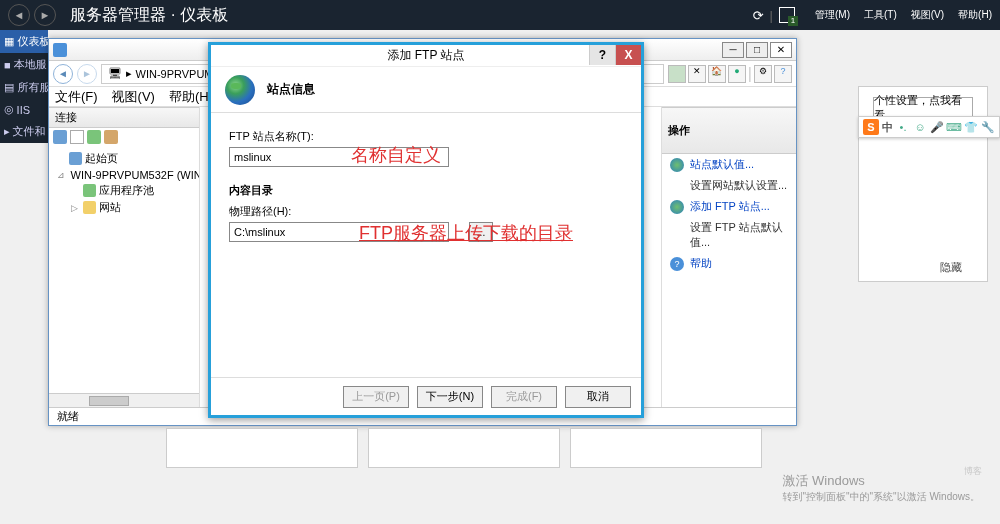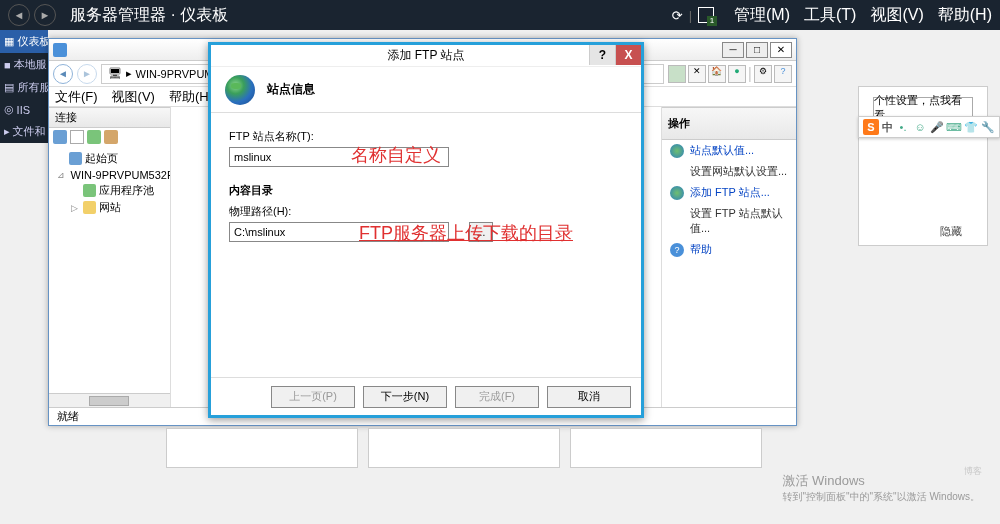--- a/index.html
+++ b/index.html
@@ -2,53 +2,53 @@
 <html><head>
 <meta charset="utf-8">
 <style>
 * { margin: 0; padding: 0; box-sizing: border-box; font-family: "Microsoft YaHei", "Segoe UI", sans-serif; }
 body { width: 1000px; height: 524px; background: #f0f0f0; position: relative; overflow: hidden; }
 
 .server-mgr-header { height: 30px; background: #1a2430; color: #fff; display: flex; align-items: center; padding: 0 8px; font-size: 13px; }
 .server-mgr-header .nav-btn { width: 22px; height: 22px; border: 1px solid #555; border-radius: 50%; display: inline-flex; align-items: center; justify-content: center; margin-right: 4px; font-size: 11px; color:#aaa; }
 .server-mgr-header .title { margin-left: 10px; font-size: 16px; }
 .server-mgr-header .spacer { flex: 1; }
-.server-mgr-header .menu-item { margin-left: 14px; font-size: 16px; color: #fff; }
+.server-mgr-header .menu-item { margin-left: 14px; font-size: 10px; color: #fff; }
 .server-mgr-header .flag { width: 16px; height: 16px; border: 1px solid #fff; display: inline-block; position: relative; margin: 0 6px; }
 .server-mgr-header .flag .badge { position: absolute; bottom: -4px; right: -4px; width: 10px; height: 10px; background: #2a5a2a; color: #fff; font-size: 8px; text-align: center; line-height: 10px; }
 
 .left-sidebar { position: absolute; left: 0; top: 30px; width: 48px; background: #1a2430; color: #cce; font-size: 11px; }
 .left-sidebar .item { padding: 4px 4px; border-bottom: 0; display: flex; align-items: center; gap: 3px; white-space: nowrap; }
 .left-sidebar .item.active { background: #2a5fa8; color: #fff; }
 
 .iis-window { position: absolute; left: 48px; top: 38px; width: 749px; height: 388px; background: #fff; border: 1px solid #6693c4; box-shadow: 0 0 6px rgba(0,0,0,0.3); }
 .iis-titlebar { height: 22px; background: linear-gradient(#fff,#eee); border-bottom: 1px solid #ccc; display: flex; align-items: center; padding: 0 4px; }
 .iis-titlebar .icon { width: 14px; height: 14px; background: #4a90d9; border-radius: 2px; margin-right: 6px; }
 .iis-titlebar .spacer { flex: 1; }
 .win-btn { width: 22px; height: 16px; border: 1px solid #888; background: #eee; margin-left: 2px; font-size: 10px; text-align: center; line-height: 14px; }
 .win-btn.close { background: #fff; }
 .iis-addrbar { height: 26px; display: flex; align-items: center; padding: 2px 4px; border-bottom: 1px solid #ddd; gap: 4px; }
 .iis-addrbar .nav-circ { width: 20px; height: 20px; border: 1px solid #8fb3d9; border-radius: 50%; font-size: 10px; display:inline-flex;align-items:center;justify-content:center; color:#5a8ab8; }
 .iis-addrbar .crumb { flex: 1; height: 20px; border: 1px solid #ccc; background: #fff; font-size: 11px; padding: 2px 6px; display: flex; align-items: center; gap: 4px; }
 .iis-addrbar .tools { display: flex; gap: 2px; }
 .iis-addrbar .tbtn { width: 18px; height: 18px; border: 1px solid #bbb; background:#f5f5f5; font-size:9px; text-align:center; }
 .iis-menubar { height: 20px; border-bottom: 1px solid #ddd; display: flex; align-items: center; padding: 0 6px; font-size: 13px; gap: 14px; }
 .iis-body { display: flex; height: calc(100% - 22px - 26px - 20px - 18px); }
-.iis-tree { width: 122px; border-right: 1px solid #ddd; display: flex; flex-direction: column; }
+.iis-tree { width: 151px; border-right: 1px solid #ddd; display: flex; flex-direction: column; }
 .iis-tree .hdr { background: linear-gradient(#f7f7f7,#e8e8e8); font-size: 11px; padding: 2px 6px; border-bottom: 1px solid #ccc; border-top: 1px solid #ccc; }
 .iis-tree .tree-area { flex: 1; font-size: 11px; padding: 4px; overflow: hidden; white-space: nowrap; }
 .iis-tree .tbar { padding: 2px 4px; display:flex; gap:3px; }
 .iis-tree .tbar span{ width:14px;height:14px; display:inline-block; }
 .tree-node { display: flex; align-items: center; gap: 3px; padding: 1px 0; }
 .tree-node.l1 { padding-left: 4px; }
 .tree-node.l2 { padding-left: 18px; }
 .tree-node .tw { width: 9px; font-size: 9px; color: #888; }
 .iis-main { flex: 1; }
 .iis-actions { width: 135px; border-left: 1px solid #ddd; display:flex; flex-direction:column; }
-.iis-actions .hdr { background: linear-gradient(#f7f7f7,#e8e8e8); font-size: 11px; padding: 8px 6px; border-bottom: 1px solid #ccc; border-top: 1px solid #ccc; font-weight: bold; }
+.iis-actions .hdr { background: linear-gradient(#f7f7f7,#e8e8e8); font-size: 11px; padding: 15px 6px; border-bottom: 1px solid #ccc; border-top: 1px solid #ccc; font-weight: bold; }
 .iis-actions .link { display: flex; align-items: center; gap: 6px; padding: 3px 8px; font-size: 11px; color: #0645c4; }
 .iis-actions .link .ico { width: 14px; height: 14px; }
 .iis-scroll { height: 14px; border-top: 1px solid #ccc; background: #f0f0f0; display:flex; align-items:center; }
 .iis-scroll .thumb{ width:40px; height:10px; background:#ccc; border:1px solid #aaa; margin-left:40px;}
 .iis-status { height: 18px; border-top: 1px solid #ccc; font-size: 11px; padding: 1px 8px; display: flex; align-items: center; }
 
 .wizard { position: absolute; left: 208px; top: 42px; width: 436px; height: 376px; background: #fff; border: 3px solid #26a0da; box-shadow: 0 2px 8px rgba(0,0,0,0.4); display: flex; flex-direction: column; }
 .wizard-title { height: 22px; background: #fff; display: flex; align-items: center; justify-content: center; font-size: 12px; position: relative; border-bottom: 1px solid #eee; }
 .wizard-title .btns { position: absolute; right: 0; top: 0; display: flex; }
 .wizard-title .wbtn { width: 26px; height: 20px; text-align: center; font-size: 12px; font-weight: bold; line-height: 20px; background: #e5e5e5; border-left: 1px solid #ccc; }
@@ -58,24 +58,24 @@
 .wizard-header .globe::after{content:""; position:absolute; width:10px;height:6px; background:#5ab85a; top:8px; left:6px; border-radius:40%;}
 .wizard-header .htxt { font-size: 12px; font-weight: bold; }
 .wizard-body { flex: 1; padding: 16px 18px; font-size: 11px; position: relative; }
 .wizard-body label { display: block; margin-bottom: 3px; }
 .wizard-body input[type=text] { width: 220px; height: 20px; border: 1px solid #888; font-size: 11px; padding: 1px 4px; }
 .wizard-body .section-title { margin-top: 16px; margin-bottom: 6px; font-weight: bold; font-size: 11px; }
 .wizard-body .path-row { display: flex; align-items: center; gap: 20px; }
 .wizard-body .browse-btn { width: 24px; height: 20px; border: 1px solid #888; background: #f0f0f0; font-size: 10px; }
 .annotation { color: #e03030; font-size: 18px; position: absolute; font-weight: normal; pointer-events: none; }
 .wizard-footer { height: 38px; border-top: 1px solid #ddd; display: flex; justify-content: flex-end; align-items: center; padding: 0 10px; gap: 8px; }
-.wizard-footer button { width: 84px; height: 22px; font-size: 11px; border: 1px solid #888; background: #f0f0f0; }
+.wizard-footer button { width: 66px; height: 22px; font-size: 11px; border: 1px solid #888; background: #f0f0f0; }
 .wizard-footer button:disabled { color: #999; }
 
-.right-card { position: absolute; right: 12px; top: 86px; width: 130px; height: 160px; border: 1px solid #ccc; background: #fff; }
+.right-card { position: absolute; right: 12px; top: 86px; width: 130px; height: 196px; border: 1px solid #ccc; background: #fff; }
 .right-card .btn { margin: 10px auto; width: 100px; height: 22px; border: 1px solid #aaa; font-size: 11px; display: flex; align-items: center; justify-content: center; }
 .right-card .hide { position:absolute; bottom:6px; right:25px; font-size:11px; color:#444; }
 
 .sogou { position: absolute; right: 0; top: 116px; display: flex; align-items: center; background: #fff; border: 1px solid #ccc; padding: 2px 4px; font-size: 11px; gap: 3px; box-shadow: 0 1px 3px rgba(0,0,0,0.2); }
 .sogou .logo { width: 16px; height: 16px; background: #ff7a1a; color: #fff; font-weight: bold; text-align: center; line-height: 16px; border-radius: 2px; font-size: 11px; }
 .sogou .ic { width: 14px; height: 14px; display:inline-flex; align-items:center; justify-content:center; color:#4a8; font-size:11px; }
 
 .activate { position: absolute; right: 20px; bottom: 20px; text-align: left; color: #9a9a9a; font-size: 13px; }
 .activate .sub { font-size: 10px; }
 

